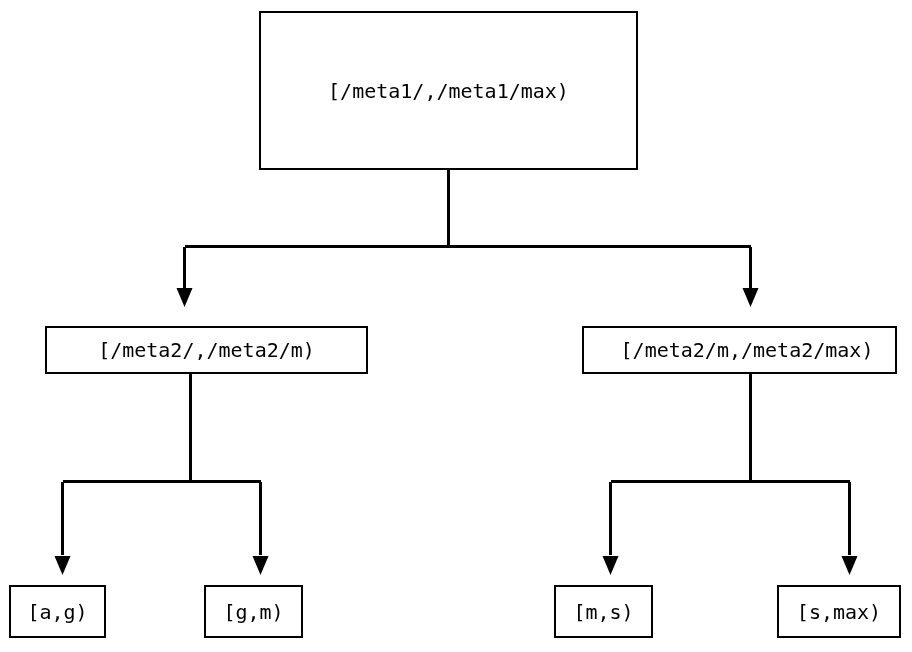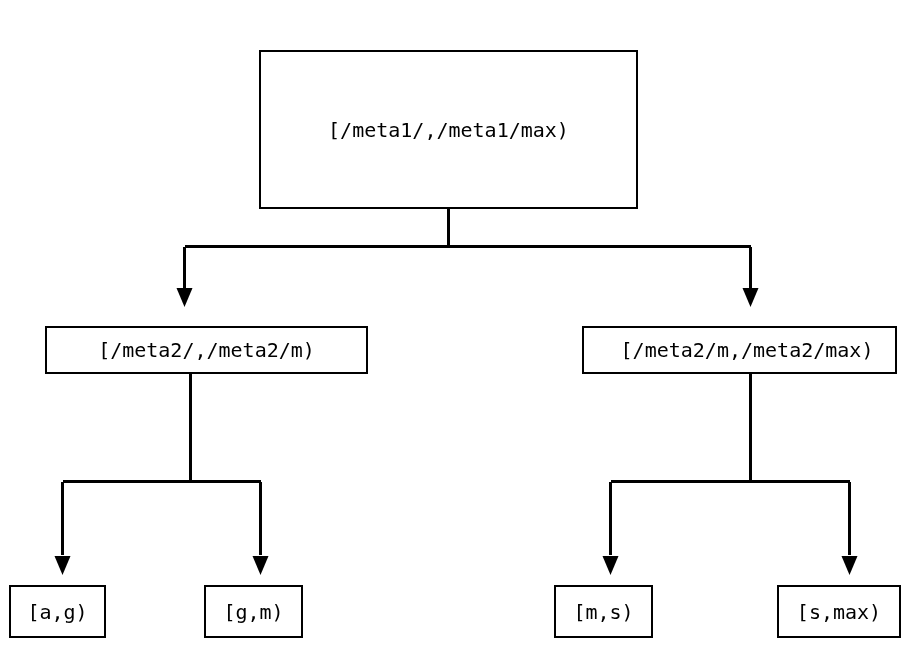--- a/index.html
+++ b/index.html
@@ -78,21 +78,21 @@
     <g fill="#000000" stroke="none">
       <polygon points="176.5,288 192.5,288 184.5,307"></polygon>
       <polygon points="742.5,288 758.5,288 750.5,307"></polygon>
       <polygon points="54.5,556 70.5,556 62.5,575"></polygon>
       <polygon points="252.5,556 268.5,556 260.5,575"></polygon>
       <polygon points="602.5,556 618.5,556 610.5,575"></polygon>
       <polygon points="841.5,556 857.5,556 849.5,575"></polygon>
     </g>
   </svg>
 
-  <div class="node-box" style="left:259px; top:11px; width:379px; height:159px;margin-top:39px;">
+  <div class="node-box" style="left:259px; top:11px; width:379px; height:159px;">
     <span class="node-label">[/meta1/,/meta1/max)</span>
   </div>
 
   <div class="node-box" style="left:22px; top:326px; width:323px; height:48px;margin-left:23px;">
     <span class="node-label">[/meta2/,/meta2/m)</span>
   </div>
 
   <div class="node-box" style="left:582px; top:326px; width:315px; height:48px;padding-left:15px;">
     <span class="node-label">[/meta2/m,/meta2/max)</span>
   </div>

